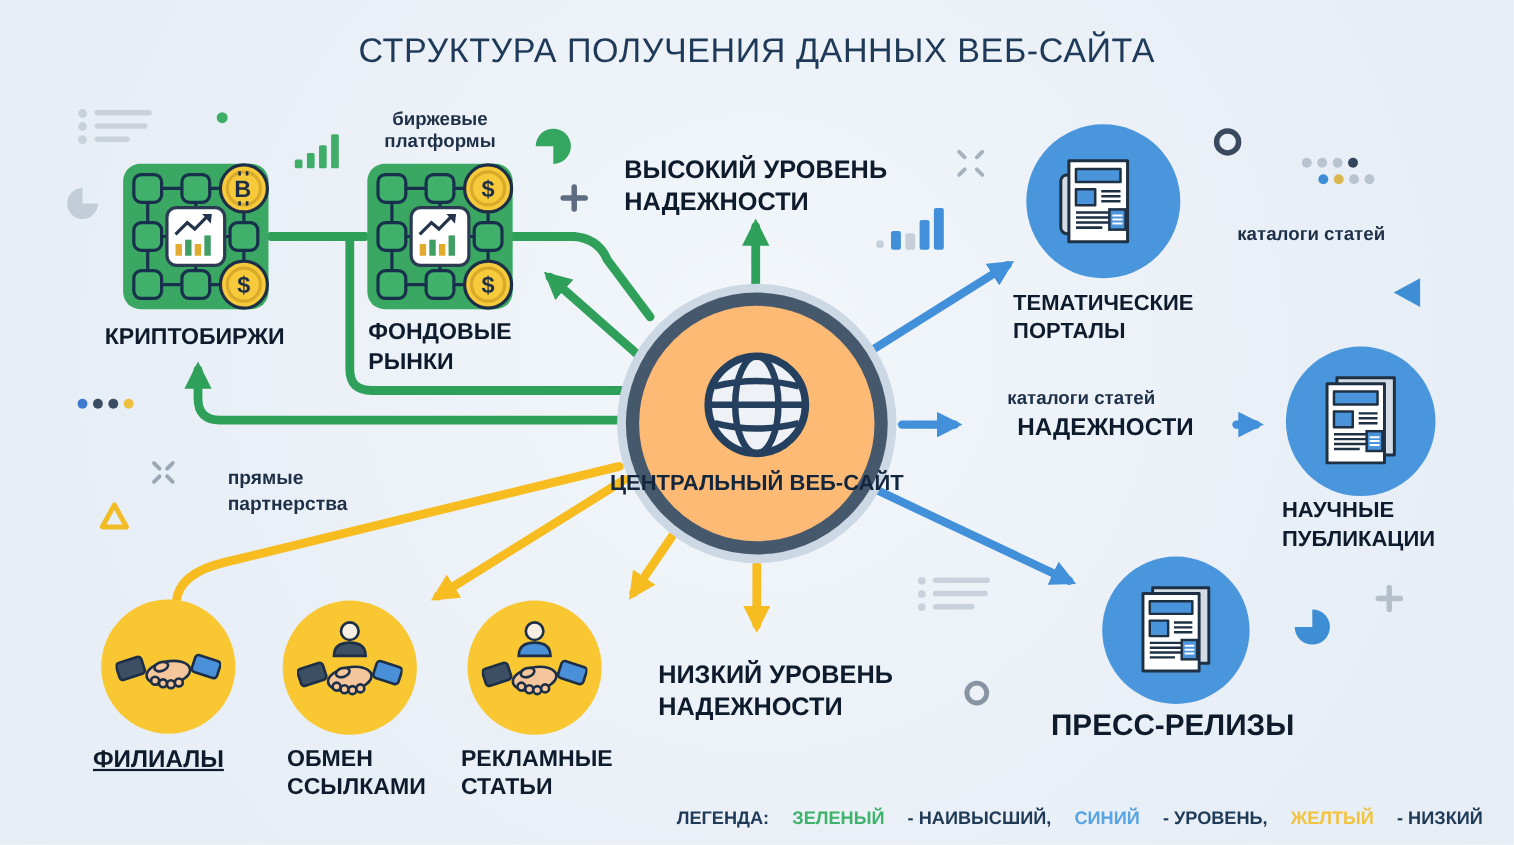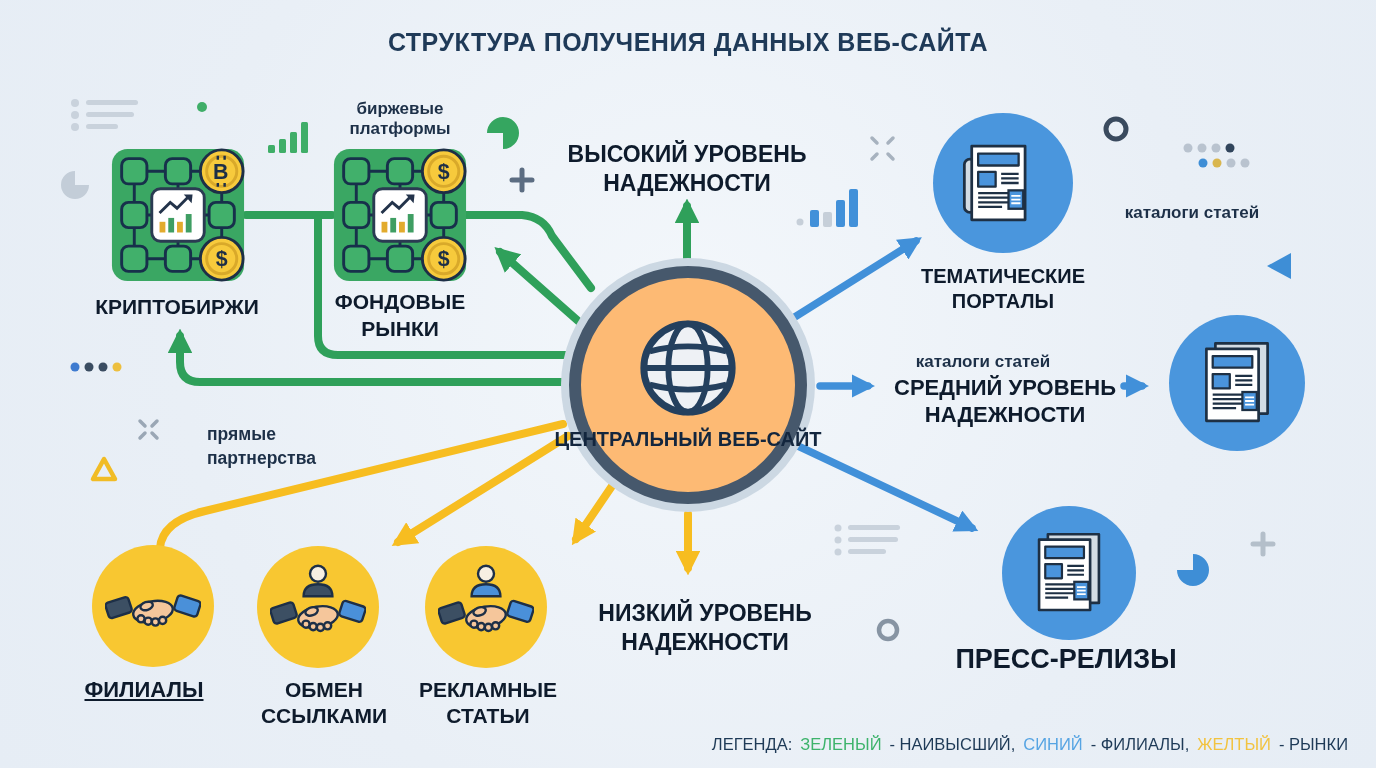--- a/index.html
+++ b/index.html
@@ -3,38 +3,38 @@
 <meta charset="utf-8">
 <style>
   html,body{margin:0;padding:0;}
   body{width:1376px;height:768px;overflow:hidden;
        font-family:"Liberation Sans","DejaVu Sans",sans-serif;}
   .canvas{position:relative;width:1376px;height:768px;
           background:radial-gradient(circle at 50% 42%, #f3f7fb 0%, #e9eff6 62%, #e6edf5 100%);}
   svg{display:block;}
   .layer{position:absolute;left:0;top:0;}
   .title{position:absolute;left:688px;top:28px;transform:translateX(-50%);
-         font-size:25px;font-weight:700;color:#1f3a58;letter-spacing:.5px;white-space:nowrap;text-align:right;}
-  .lbl{position:absolute;transform:translateX(-50%);text-align:center;
+         font-size:31px;font-weight:400;color:#1f3a58;letter-spacing:.5px;white-space:nowrap;text-align:right;}
+  .lbl{position:absolute;transform:translateX(-50%);
        font-weight:700;color:#0e1b2c;white-space:nowrap;}
   .lbl span{display:block;}
   .ann{position:absolute;font-weight:700;color:#1d3048;white-space:nowrap;}
   .ann span{display:block;}
   .node{position:absolute;}
   .circle-node{position:absolute;border-radius:50%;display:flex;align-items:center;justify-content:center;}
   .blue-circle{background:#4a96dd;}
   .yellow-circle{background:#f8c731;}
   .central-outer{position:absolute;left:561px;top:258px;width:254px;height:254px;border-radius:50%;
                  background:#ccd8e3;}
   .central-inner{position:absolute;left:8px;top:8px;width:214px;height:214px;border-radius:50%;
                  background:#fdba74;border:12px solid #46586c;}
   .central-label{position:absolute;left:50%;transform:translateX(-50%);text-align:center;
                  font-weight:700;color:#13263e;font-size:20px;line-height:26px;white-space:nowrap;}
-  .legend{position:absolute;top:735px;right:28px;display:flex;gap:8px;
-          font-size:16.5px;font-weight:400;color:#1e3a57;white-space:nowrap;margin-left:24px;}
+  .legend{position:absolute;top:735px;right:28px;display:flex;gap:21px;
+          font-size:16.5px;font-weight:700;color:#1e3a57;white-space:nowrap;margin-left:24px;}
   .legend .g{color:#3db36b;} .legend .b{color:#56a4e3;} .legend .y{color:#f2c340;}
 </style>
 </head>
 <body>
 
 <div class="canvas">
 
   <svg class="layer" width="1376" height="768" viewBox="0 0 1376 768">
     <defs>
       <marker id="mg" viewBox="0 0 10 10" refX="7" refY="5" markerWidth="3.1" markerHeight="3.1" orient="auto">
@@ -363,24 +363,27 @@
 
   <div class="ann" style="left:1192px;top:203px;transform:translateX(-50%);font-size:17px;">
     <span>каталоги статей</span>
   </div>
 
   <div class="ann" style="left:983px;top:352px;transform:translateX(-50%);font-size:17px;">
     <span>каталоги статей</span>
   </div>
 
   <div class="lbl" style="left:1005px;top:374px;font-size:22px;line-height:27px;">
-    <span>СРЕДНИЙ УРОВЕНЬ</span>
     <span>НАДЕЖНОСТИ</span>
   </div>
 
+  <div class="lbl" style="left:1235px;top:451px;font-size:20px;line-height:26px;">
+    <span>НАУЧНЫЕ</span>
+    <span>ПУБЛИКАЦИИ</span>
+  </div>
 
   <div class="lbl" style="left:1066px;top:644px;font-size:27px;">
     <span>ПРЕСС-РЕЛИЗЫ</span>
   </div>
 
   <div class="lbl" style="left:705px;top:599px;font-size:23px;line-height:29px;">
     <span>НИЗКИЙ УРОВЕНЬ</span>
     <span>НАДЕЖНОСТИ</span>
   </div>
 
@@ -401,18 +404,18 @@
   <div class="lbl" style="left:488px;top:677px;font-size:21px;line-height:26px;">
     <span>РЕКЛАМНЫЕ</span>
     <span>СТАТЬИ</span>
   </div>
 
   <div class="legend">
     <span>ЛЕГЕНДА:</span>
     <span class="g">ЗЕЛЕНЫЙ</span>
     <span>- НАИВЫСШИЙ,</span>
     <span class="b">СИНИЙ</span>
-    <span>- ФИЛИАЛЫ,</span>
+    <span>- УРОВЕНЬ,</span>
     <span class="y">ЖЕЛТЫЙ</span>
-    <span>- РЫНКИ</span>
+    <span>- НИЗКИЙ</span>
   </div>
 
 </div>
 
 </body></html>

